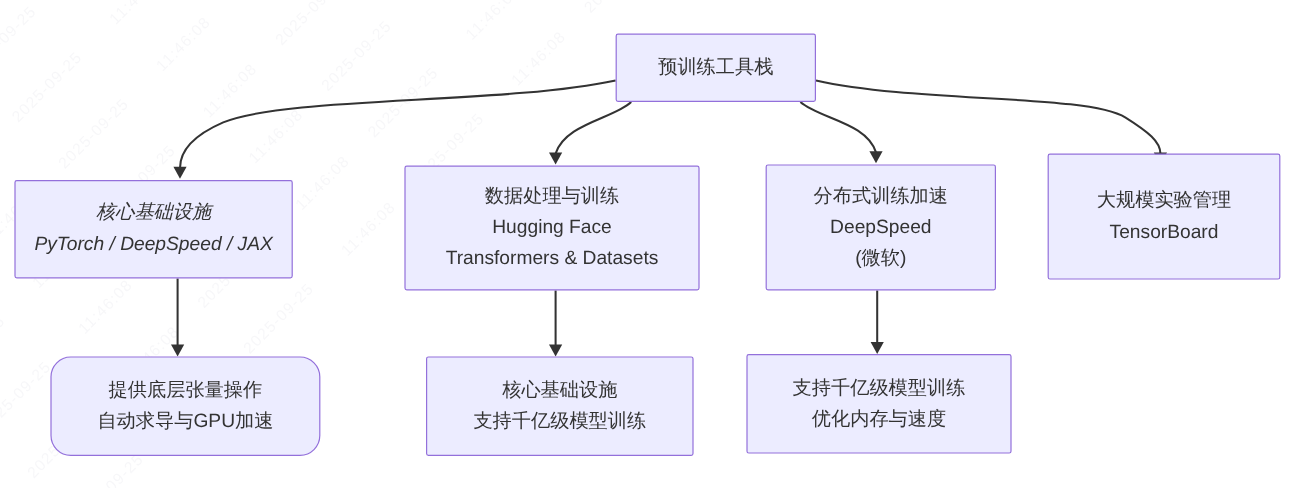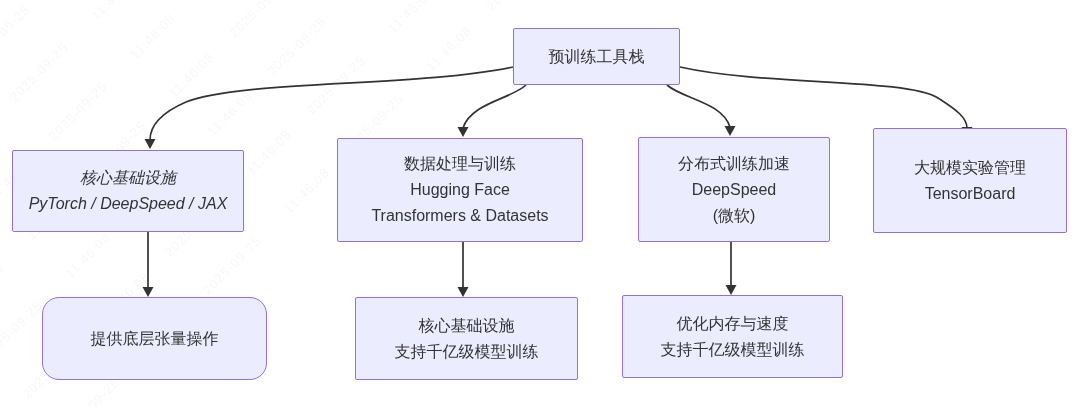--- a/index.html
+++ b/index.html
@@ -106,25 +106,26 @@
     <span>(微软)</span>
   </div>
 
   <div class="node" style="left:873px; top:128px; width:194px; height:105px;">
     <span>大规模实验管理</span>
     <span>TensorBoard</span>
   </div>
 
   <div class="node" style="left:42px; top:297px; width:225px; height:83px;border-radius:17px;">
     <span>提供底层张量操作</span>
+    <span>自动求导与GPU加速</span>
   </div>
 
   <div class="node" style="left:355px; top:297px; width:223px; height:83px;">
     <span>核心基础设施</span>
     <span>支持千亿级模型训练</span>
   </div>
 
   <div class="node" style="left:622px; top:295px; width:221px; height:83px;">
+    <span>支持千亿级模型训练</span>
     <span>优化内存与速度</span>
-    <span>支持千亿级模型训练</span>
   </div>
 
 </div>
 
 </body></html>

